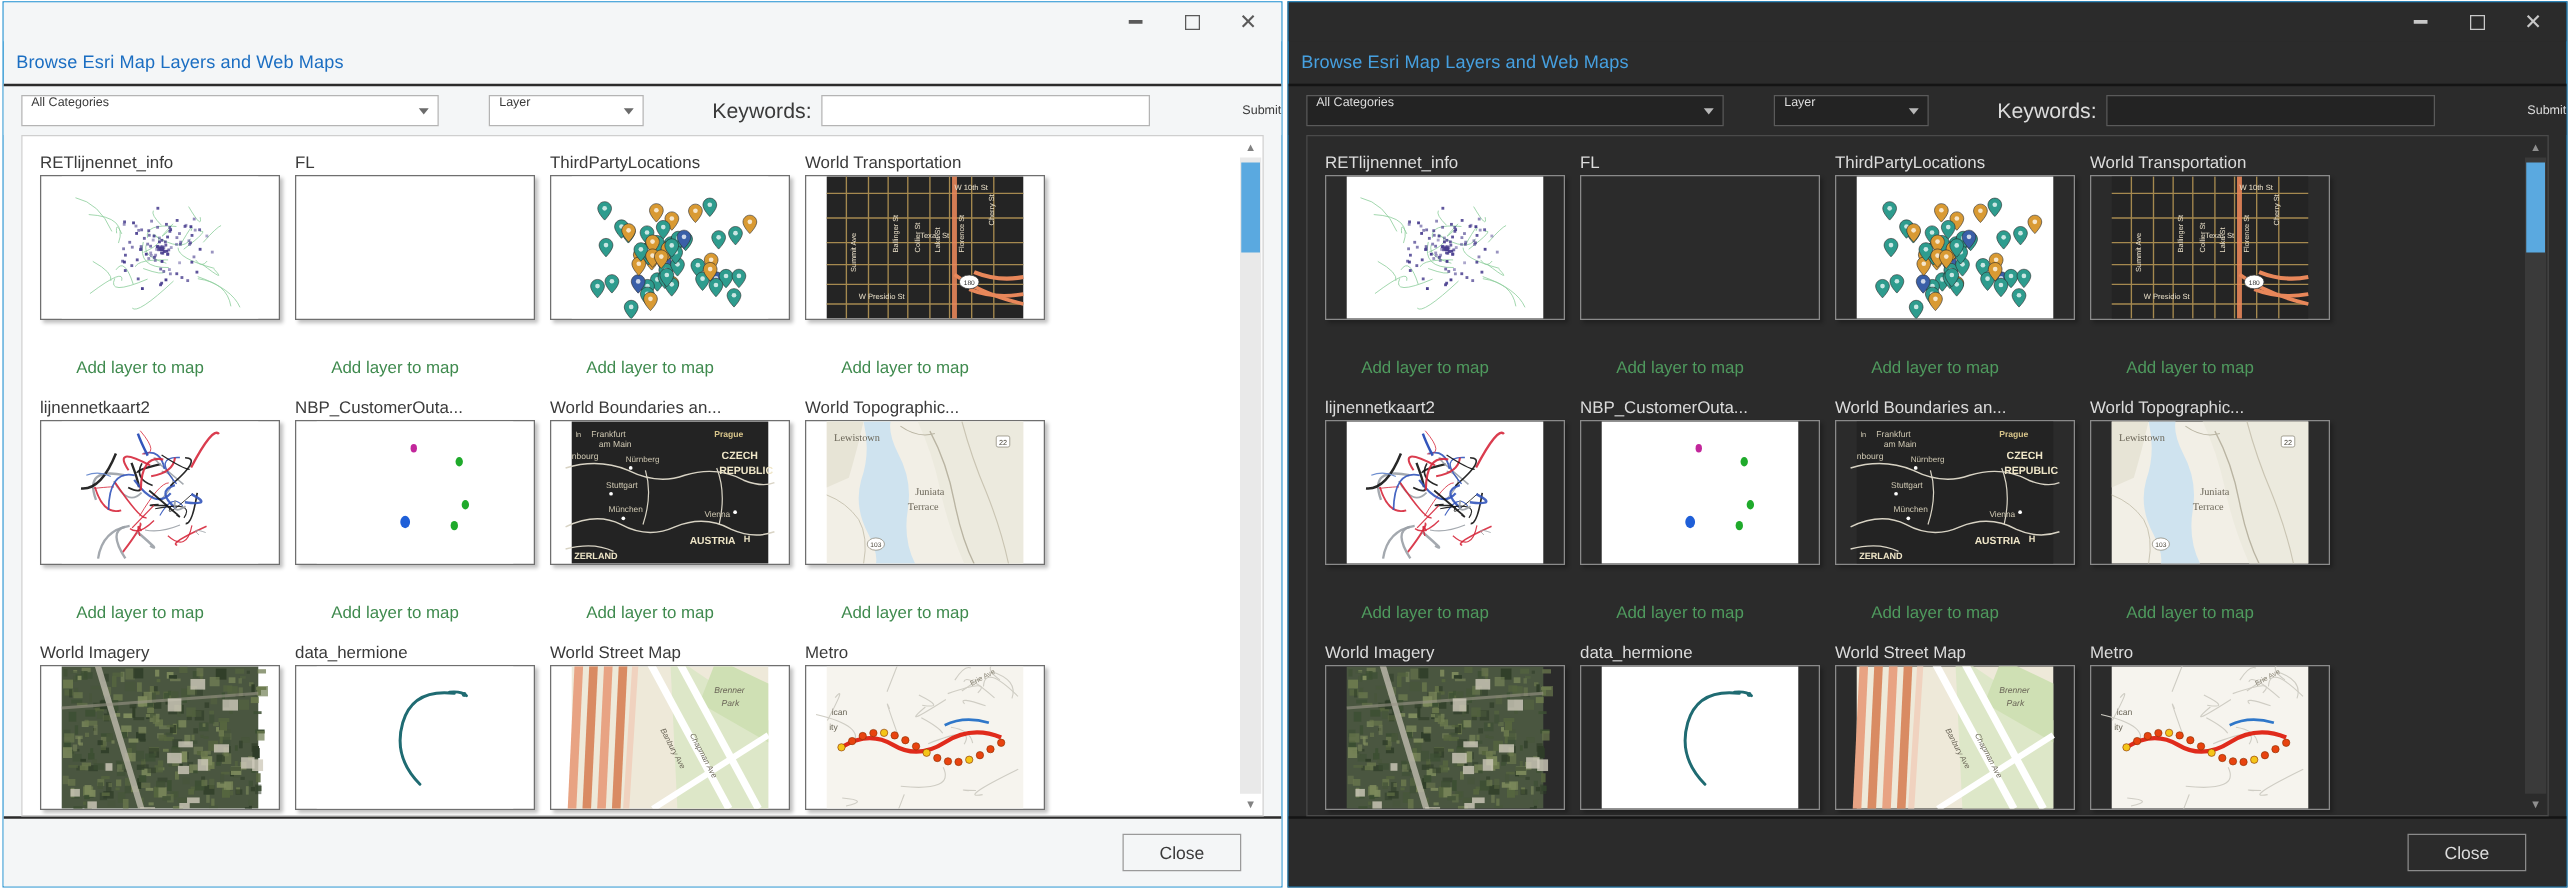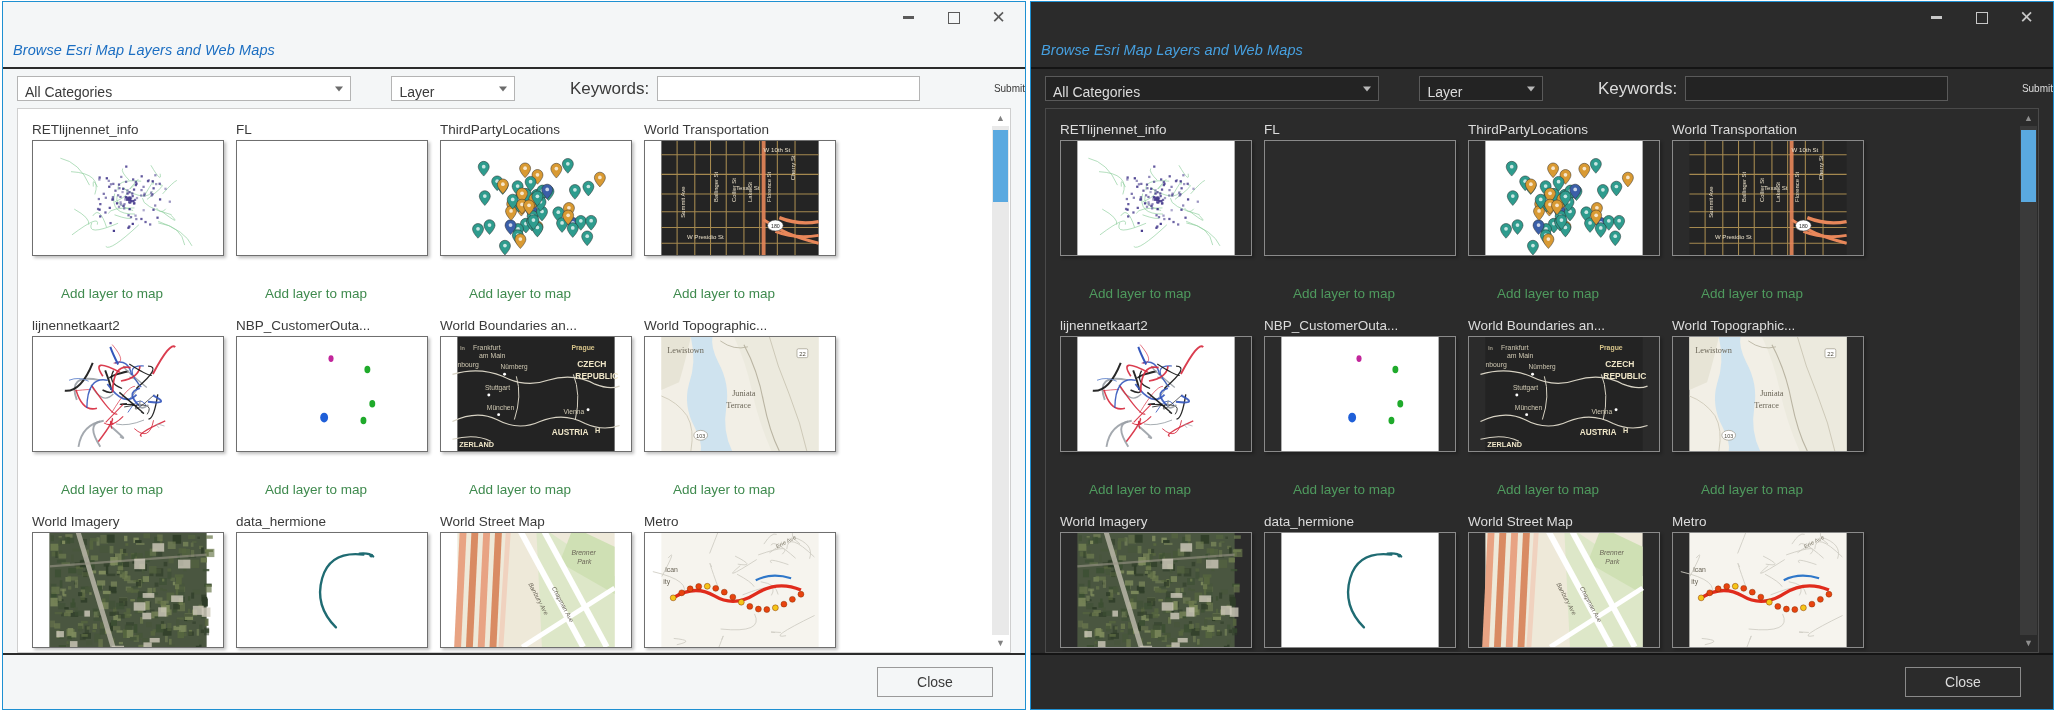--- a/index.html
+++ b/index.html
@@ -76,34 +76,34 @@
     display: flex; align-items: center; justify-content: center;
     cursor: default;
   }
   .ctl-glyph { font-size: 15px; line-height: 1; font-family: "Liberation Sans", sans-serif; }
   .glyph-min { display:block; width:11px; height:3px; background: currentColor; }
   .glyph-max { display:block; width:12px; height:12px; border:1.5px solid currentColor; }
   .glyph-close { font-size: 17px; font-weight: 400; }
 
   
   .caption {
-    flex: 0 0 34px; display:flex; align-items:center; padding-left: 10px; font-style: italic;
+    flex: 0 0 34px; display:flex; align-items:center; padding-left: 10px;
   }
   .caption-title { font-size: 14.5px; letter-spacing: .1px; }
 
   
   .body-area { flex: 1 1 auto; display:flex; flex-direction:column; min-height:0; }
 
   .filters-strip {
     flex: 0 0 41px; display:flex; align-items:center; gap:0;
     padding: 0 0 0 14px;
   }
   .combo {
-    height: 25px; position: relative; display:flex; align-items:flex-end;
-    padding: 0 22px 0 7px; font-size: 14px;
+    height: 25px; position: relative; display:flex; align-items:flex-start;
+    padding: 0 22px 0 7px; font-size: 10px;
   }
   .combo .arrow {
     position:absolute; right:7px; top:50%; transform:translateY(-50%);
     width:0;height:0;border-left:4px solid transparent;border-right:4px solid transparent;
     border-top:5px solid #6b6b6b;
   }
   .dark .combo .arrow { border-top-color:#b8b8b8; }
   .combo-cat { width: 336px; margin-right: 40px; }
   .combo-type { width: 124px; margin-right: 55px; }
   .kw-label { font-size: 17px; margin-right: 8px; }
@@ -149,21 +149,21 @@
     position:absolute; left:1px; right:1px; top:4px; height:72px;
     background:#5aa9e0;
   }
 
   
   .footer-bar {
     flex: 0 0 56px; display:flex; align-items:center; justify-content:flex-end;
     padding-right: 32px;
   }
   .close-btn {
-    width: 116px; height: 30px;
+    width: 95px; height: 30px;
     display:flex; align-items:center; justify-content:center;
     font-size: 14px; cursor: default;
   }
 
   
   .art { position:absolute; inset:0; }
   .art svg { display:block; width:100%; height:100%; }
 </style>
 </head>
 <body>

